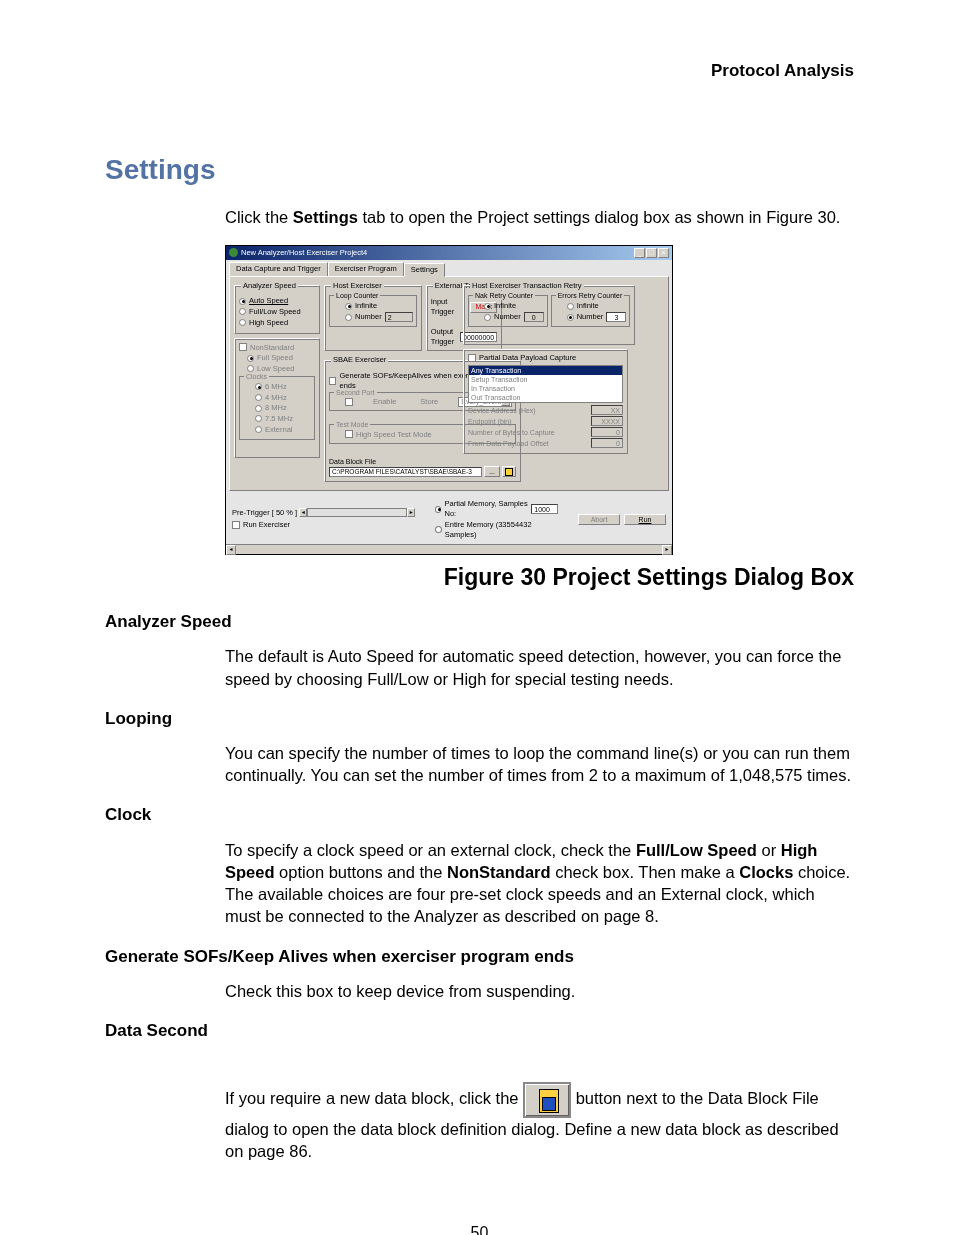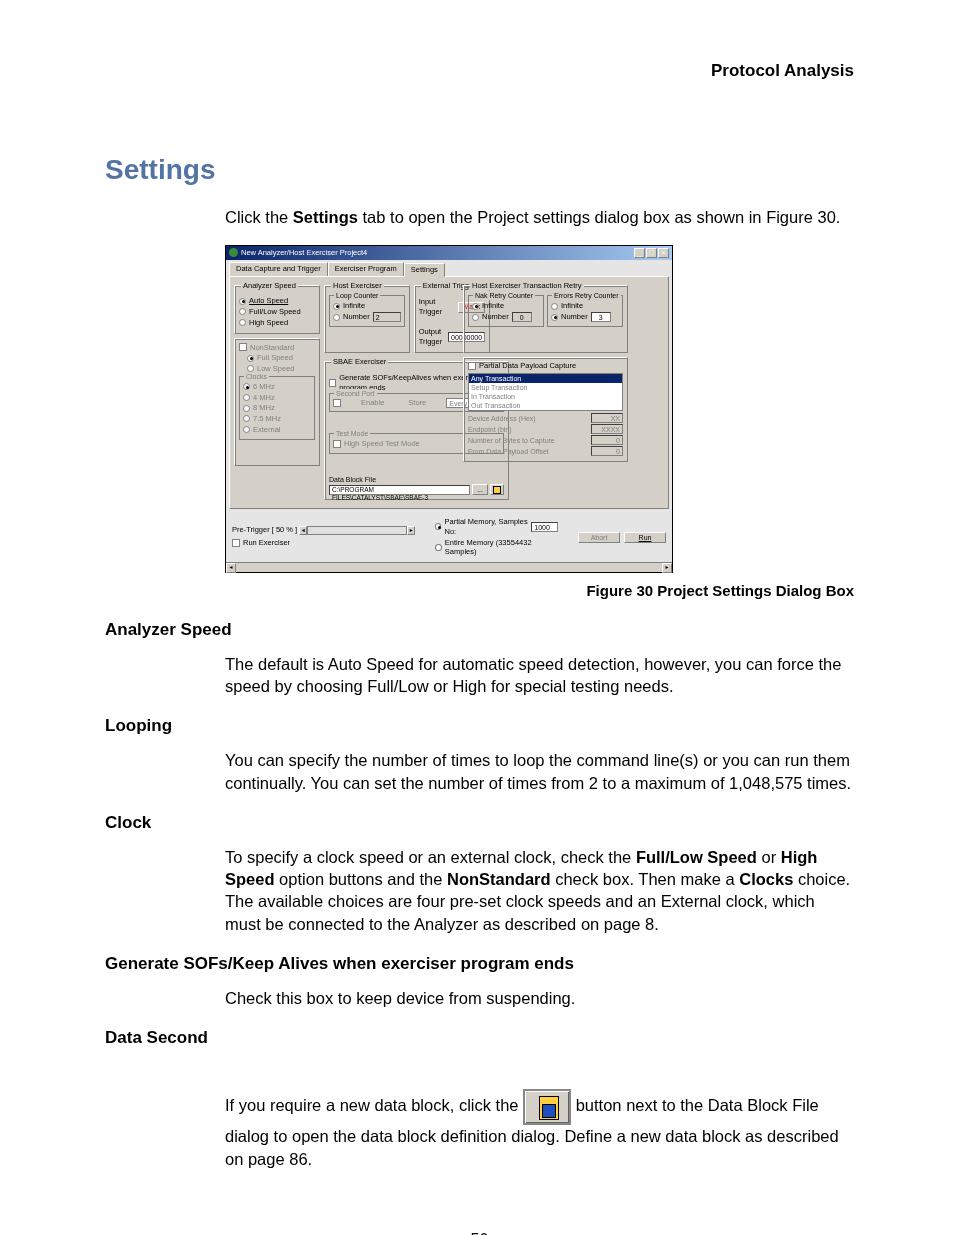--- a/index.html
+++ b/index.html
@@ -33,21 +33,21 @@
     }
     .sub-heading {
       font-weight: bold;
       font-size: 17px;
       margin-top: 18px;
       margin-bottom: 12px;
     }
     .figure-caption {
       text-align: right;
       font-weight: bold;
-      font-size: 15px;
+      font-size: 23px;
       margin-top: 8px;
       margin-bottom: 16px;
     }
     .page-number {
       text-align: center;
       font-size: 16px;
       margin-top: 60px;
     }
     .bold { font-weight: bold; }
 
@@ -118,21 +118,21 @@
       background: #fff; height: 10px; font-size: 7px; padding: 0 2px; display:inline-block;
     }
     .text-input.gray { background:#d4d0c8; }
     .btn3d {
       border: 1px solid #808080; border-top-color:#fff; border-left-color:#fff;
       background: #d4d0c8; font-size: 7px; padding: 0 4px; height: 11px;
       display:inline-flex; align-items:center; justify-content:center;
     }
     .mask-btn { color: #c00; font-weight: normal; padding: 1px 4px; }
     .row2 { display:flex; gap:4px; }
-    .inner-grp { border:1px solid #808080; padding:4px 3px 3px 3px; margin-bottom:21px; position:relative; }
+    .inner-grp { border:1px solid #808080; padding:4px 3px 3px 15px; margin-bottom:13px; position:relative; }
     .inner-grp > .lbl { position:absolute; top:-5px; left:4px; background:#d4d0c8; font-size:7px; padding:0 2px; }
     .dropdown { border:1px solid #808080; background:#fff; height:10px; display:flex; justify-content:space-between; align-items:center; font-size:7px; padding:0 1px 0 2px; }
     .dropdown .arrow { width:9px; height:8px; background:#d4d0c8; border:1px solid #808080; border-top-color:#fff; border-left-color:#fff; text-align:center; line-height:6px; font-size:6px; }
     .listbox { border:1px solid #808080; background:#fff; font-size:7px; padding:0; }
     .listbox .li { padding:0 2px; }
     .listbox .li.sel { background:#0a246a; color:#fff; }
     .kv { display:flex; justify-content:space-between; align-items:center; margin:1px 0; font-size:7px; }
     .kv .text-input { width:32px; text-align:right; }
     .bottom-area { padding: 4px 6px; font-size:7.5px; }
     .bottom-row { display:flex; align-items:center; gap:4px; margin-bottom:3px; }

